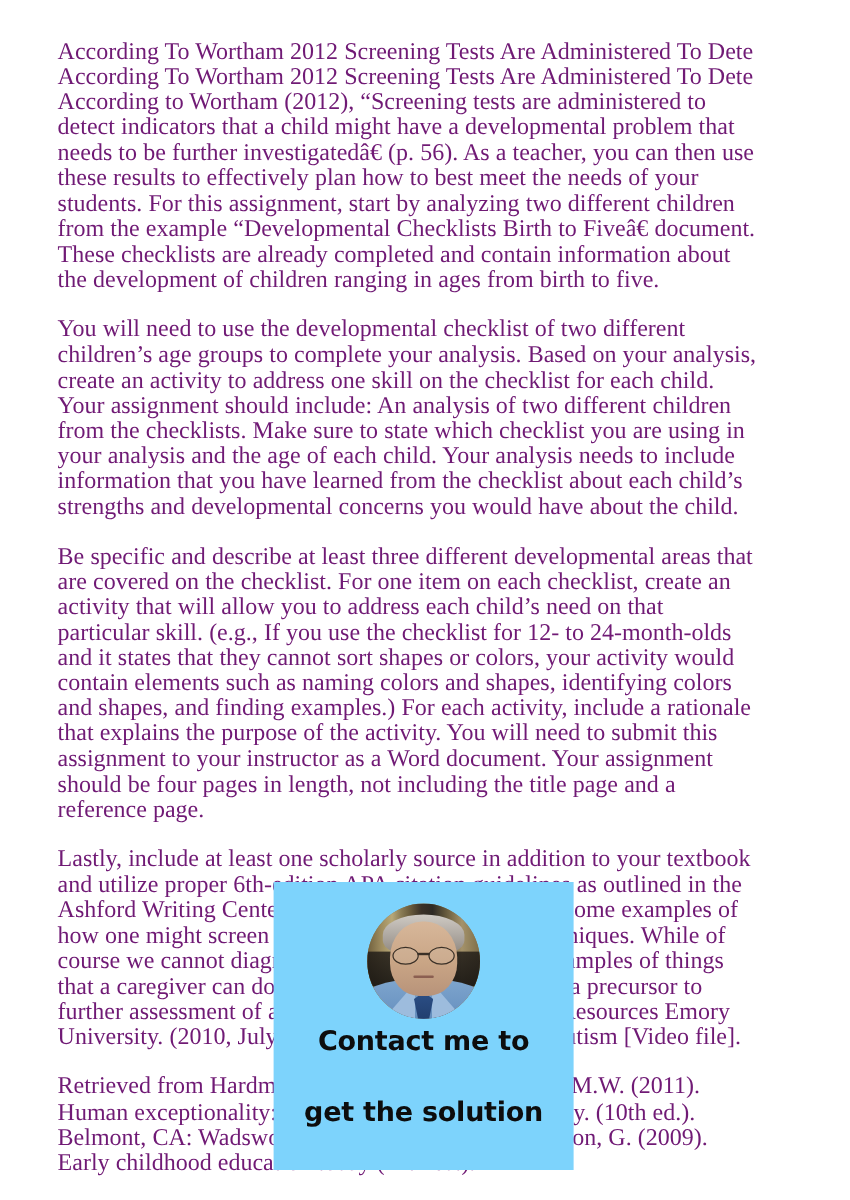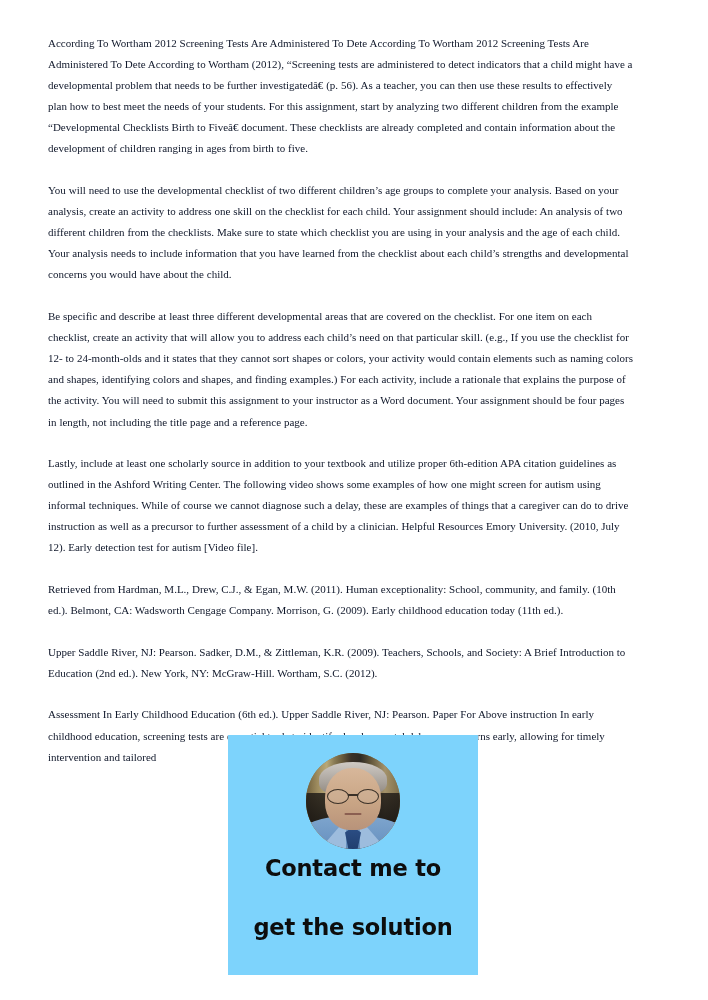--- a/index.html
+++ b/index.html
@@ -15,23 +15,23 @@
     overflow: hidden;
     font-family: "Liberation Serif", "DejaVu Serif", serif;
   }
   .doc-body {
     position: absolute;
     left: 48px;
     top: 33px;
     width: 586px;
   }
   .para {
-    font-size: 11px;
+    font-size: 20px;
     line-height: 21.1px;
-    color: #0f172a;
+    color: #701a75;
     text-align: left;
     margin: 0 0 20.5px 0;
     white-space: pre-wrap;
     word-spacing: 0.1px;
   }
   .para:last-child { margin-bottom: 0; }
 
   
   .overlay {
     position: absolute;

